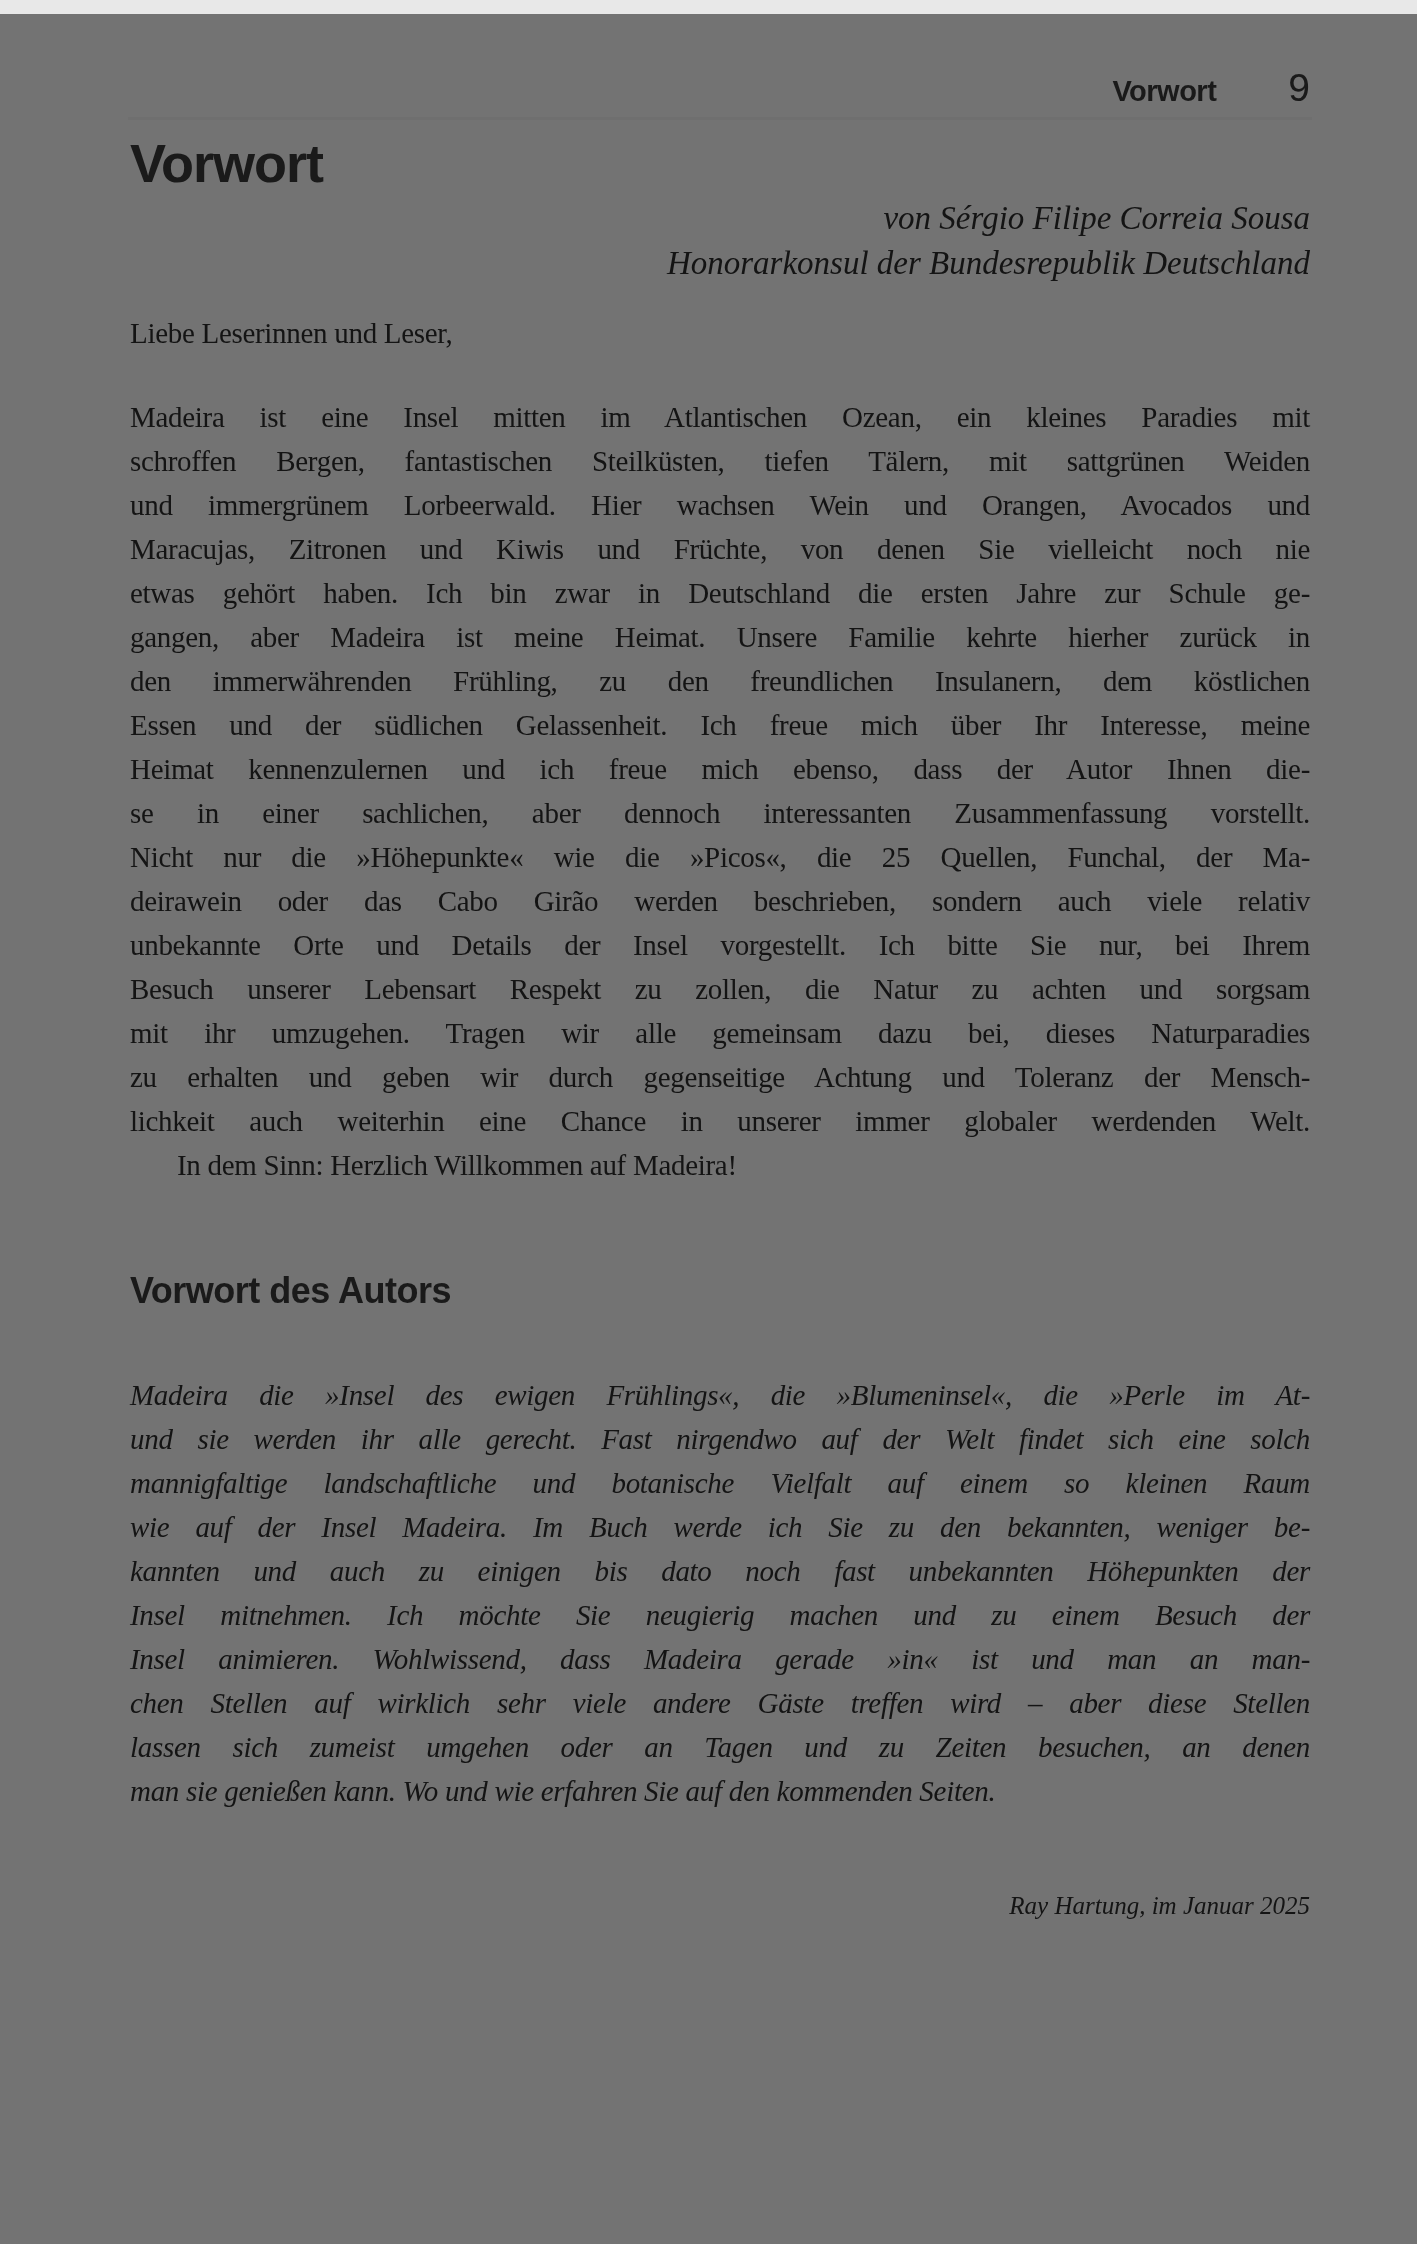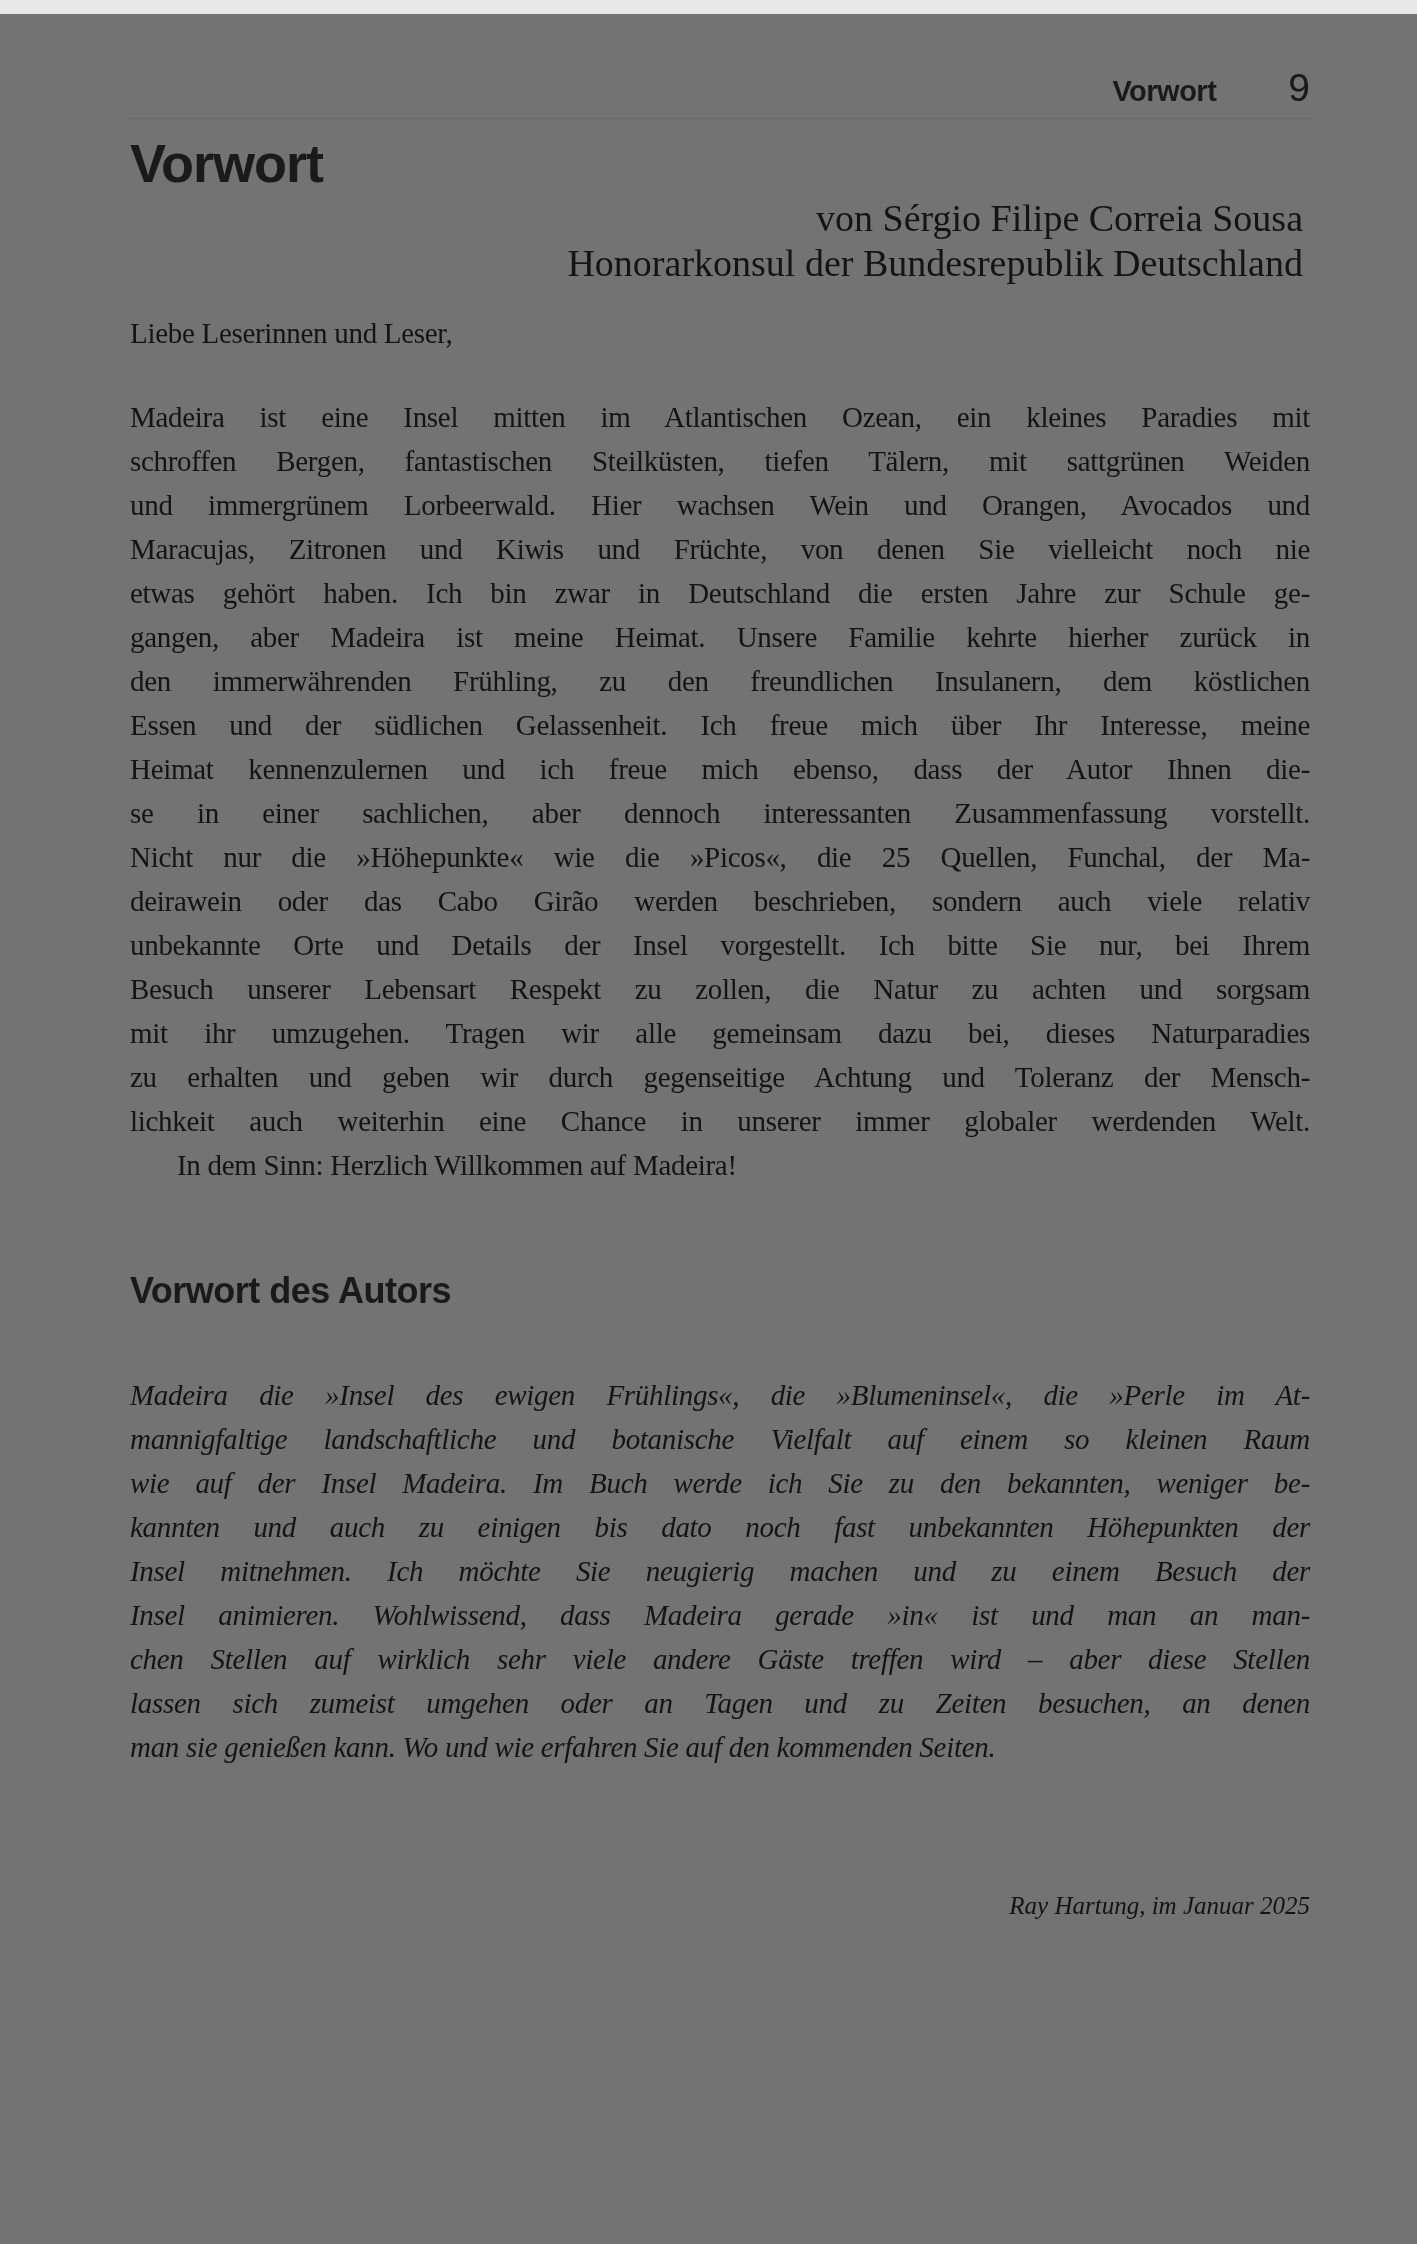--- a/index.html
+++ b/index.html
@@ -66,23 +66,24 @@
     letter-spacing: -0.5px;
     color: #1a1a1a;
   }
 
   
   .serif { font-family: "Liberation Serif", serif; color: #141414; }
 
   .byline {
     position: absolute;
     top: 182px;
-    left: 123px;
+    left: 130px;
     width: 1180px;
-    font-size: 38px;
+    font-size: 33px;
+    font-style: italic;
     line-height: 45px;
   }
   .byline .t-line { text-align: right; }
 
   .salutation {
     position: absolute;
     top: 303px;
     left: 130px;
     width: 1180px;
     font-size: 29px;
@@ -160,20 +161,21 @@
       <div class="t-line">mit ihr umzugehen. Tragen wir alle gemeinsam dazu bei, dieses Naturparadies</div>
       <div class="t-line">zu erhalten und geben wir durch gegenseitige Achtung und Toleranz der Mensch-</div>
       <div class="t-line">lichkeit auch weiterhin eine Chance in unserer immer globaler werdenden Welt.</div>
       <div class="t-line t-line-last">In dem Sinn: Herzlich Willkommen auf Madeira!</div>
     </div>
 
   <div class="h2">Vorwort des Autors</div>
 
   <div class="para para-2 serif">
       <div class="t-line">Madeira die »Insel des ewigen Frühlings«, die »Blumeninsel«, die »Perle im At-</div>
+      <div class="t-line">und sie werden ihr alle gerecht. Fast nirgendwo auf der Welt findet sich eine solch</div>
       <div class="t-line">mannigfaltige landschaftliche und botanische Vielfalt auf einem so kleinen Raum</div>
       <div class="t-line">wie auf der Insel Madeira. Im Buch werde ich Sie zu den bekannten, weniger be-</div>
       <div class="t-line">kannten und auch zu einigen bis dato noch fast unbekannten Höhepunkten der</div>
       <div class="t-line">Insel mitnehmen. Ich möchte Sie neugierig machen und zu einem Besuch der</div>
       <div class="t-line">Insel animieren. Wohlwissend, dass Madeira gerade »in« ist und man an man-</div>
       <div class="t-line">chen Stellen auf wirklich sehr viele andere Gäste treffen wird – aber diese Stellen</div>
       <div class="t-line">lassen sich zumeist umgehen oder an Tagen und zu Zeiten besuchen, an denen</div>
       <div class="t-line t-line-last">man sie genießen kann. Wo und wie erfahren Sie auf den kommenden Seiten.</div>
     </div>
 

